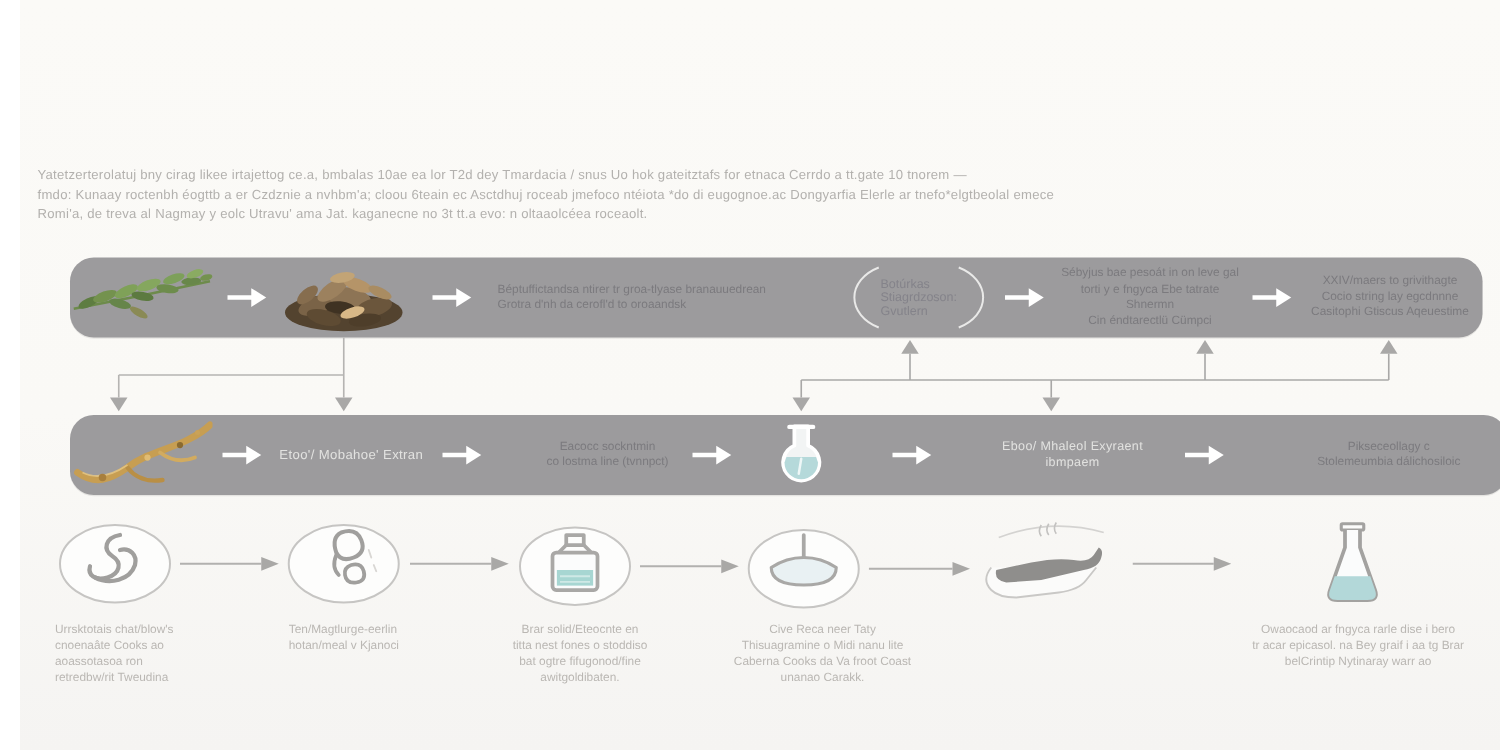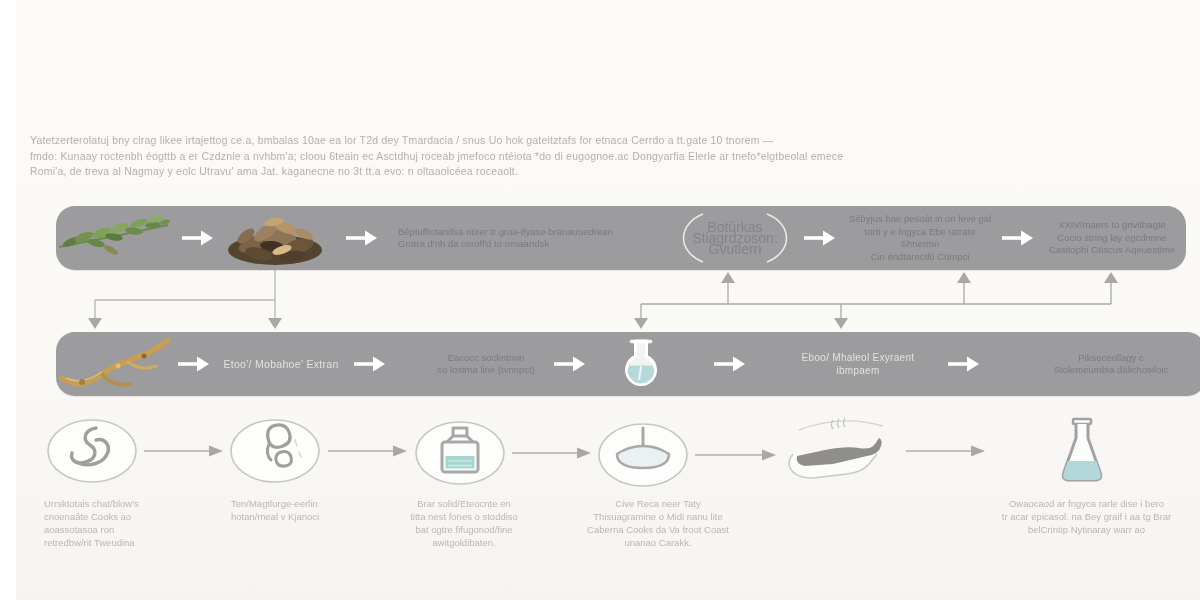--- a/index.html
+++ b/index.html
@@ -14,21 +14,21 @@
   .bar{background:#9c9b9d;border-radius:19px;box-shadow:0 1px 0 rgba(0,0,0,.08);}
   #bar1{left:40px;top:206px;width:1130px;height:64px;}
   #bar2{left:40px;top:332px;width:1128px;height:64px;padding-left:22px;}
   .bar .abs{position:absolute;}
   .bar-text-dark{color:#7b7a7e;font-size:9.5px;line-height:12.5px;white-space:pre-line;
     display:flex;align-items:center;height:64px;}
   .bar-text-light{color:#e2e2e0;font-size:10px;line-height:13px;white-space:pre-line;
     display:flex;align-items:center;height:64px;letter-spacing:.3px;}
   .tc{justify-content:center;text-align:center;}
   .circle-node{width:108px;height:64px;display:flex;align-items:center;justify-content:center;}
-  .circle-node .txt{color:#84838a;font-size:14px;line-height:11px;text-align:center;white-space:pre-line;z-index:2;}
+  .circle-node .txt{color:#84838a;font-size:10px;line-height:11px;text-align:left;white-space:pre-line;z-index:2;}
   
   .caption{top:497px;font-size:9.5px;line-height:13px;color:#bab7b3;white-space:pre-line;}
   .cap-c{text-align:center;}
 </style>
 </head>
 <body>
 
 <div id="canvas">
 
   <div id="intro" class="abs">Yatetzerterolatuj bny cirag likee irtajettog ce.a, bmbalas 10ae ea lor T2d dey Tmardacia  / snus Uo hok gateitztafs for etnaca Cerrdo a tt.gate 10 tnorem —

